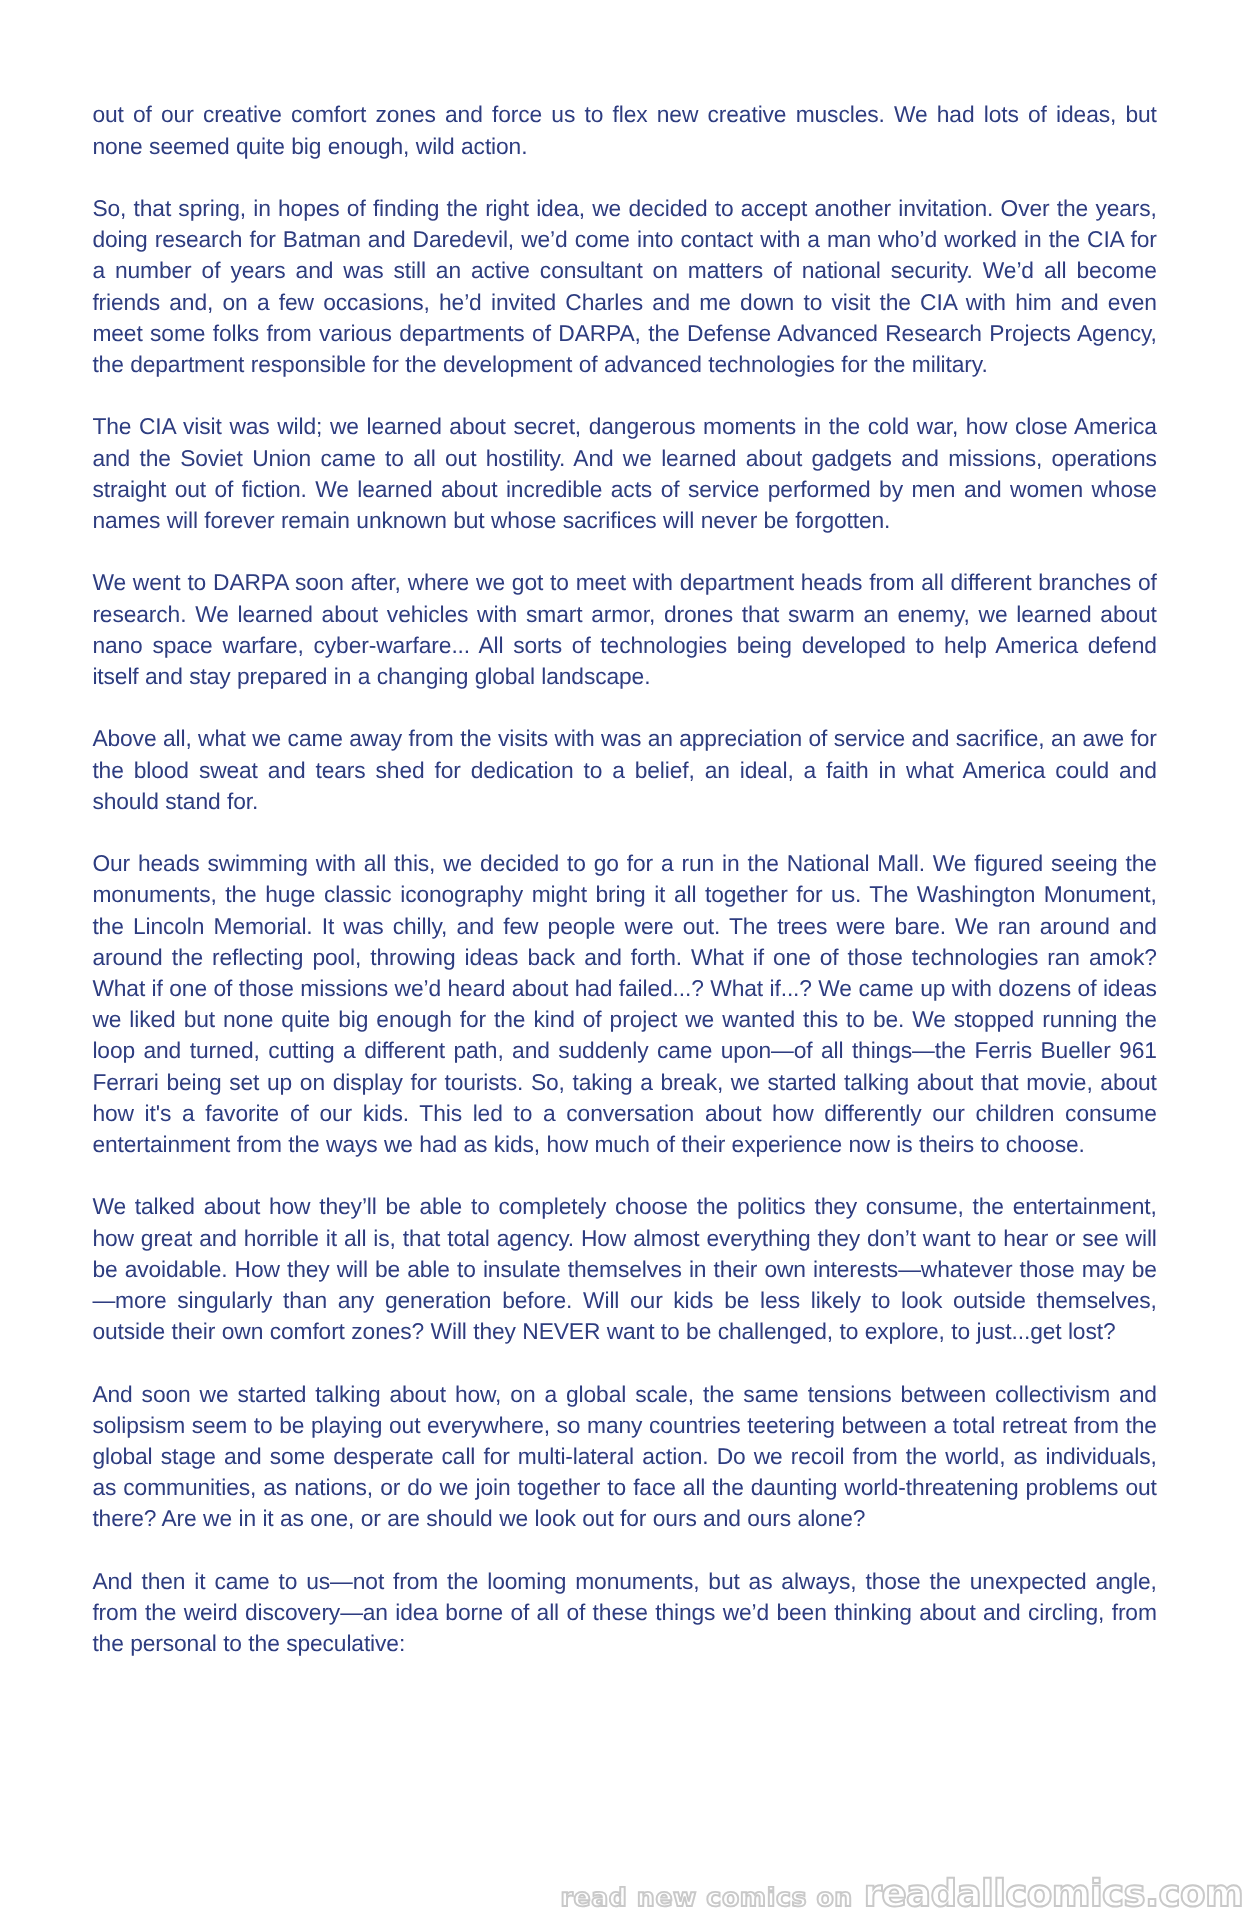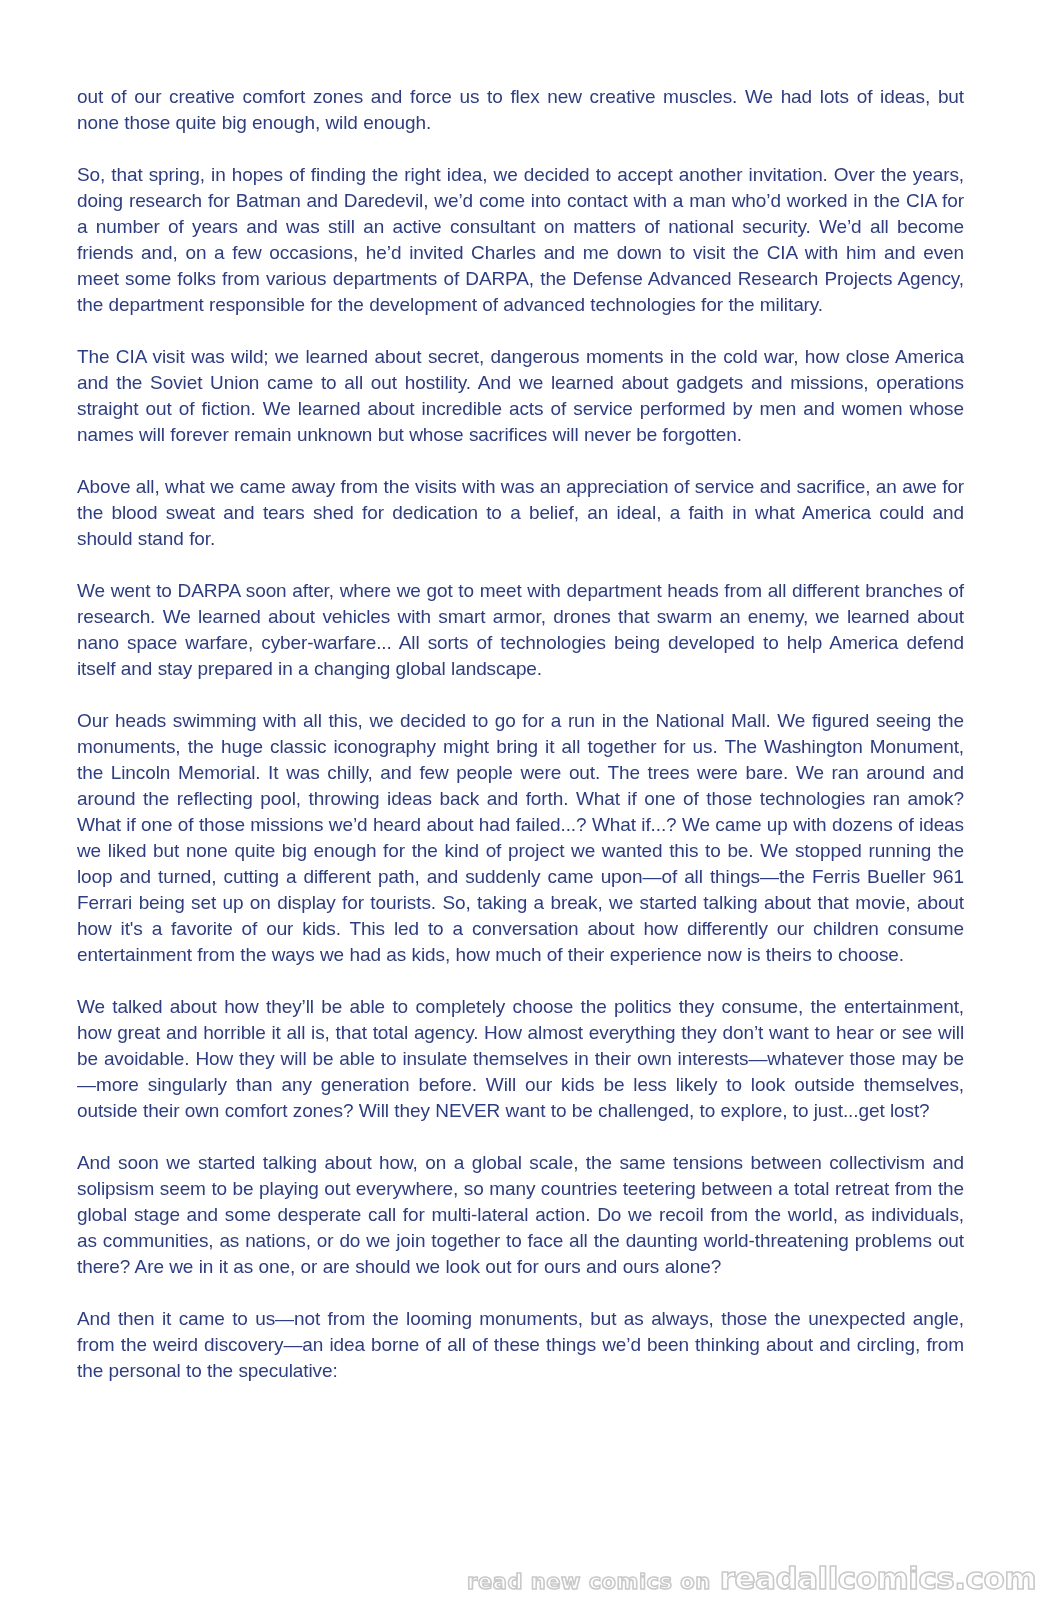--- a/index.html
+++ b/index.html
@@ -54,25 +54,25 @@
     font-size: 31px;
     letter-spacing: -0.5px;
   }
 </style>
 </head>
 <body>
 
 <div class="page">
 
   <div class="text-block">
-    <p>out of our creative comfort zones and force us to flex new creative muscles. We had lots of ideas, but none those quite big enough, wild enough.</p>
+    <p>out of our creative comfort zones and force us to flex new creative muscles. We had lots of ideas, but none seemed quite big enough, wild action.</p>
     <p>So, that spring, in hopes of finding the right idea, we decided to accept another invitation. Over the years, doing research for Batman and Daredevil, we’d come into contact with a man who’d worked in the CIA for a number of years and was still an active consultant on matters of national security. We’d all become friends and, on a few occasions, he’d invited Charles and me down to visit the CIA with him and even meet some folks from various departments of DARPA, the Defense Advanced Research Projects Agency, the department responsible for the development of advanced technologies for the military.</p>
     <p>The CIA visit was wild; we learned about secret, dangerous moments in the cold war, how close America and the Soviet Union came to all out hostility. And we learned about gadgets and missions, operations straight out of fiction. We learned about incredible acts of service performed by men and women whose names will forever remain unknown but whose sacrifices will never be forgotten.</p>
+    <p>We went to DARPA soon after, where we got to meet with department heads from all different branches of research. We learned about vehicles with smart armor, drones that swarm an enemy, we learned about nano space warfare, cyber-warfare... All sorts of technologies being developed to help America defend itself and stay prepared in a changing global landscape.</p>
     <p>Above all, what we came away from the visits with was an appreciation of service and sacrifice, an awe for the blood sweat and tears shed for dedication to a belief, an ideal, a faith in what America could and should stand for.</p>
-    <p>We went to DARPA soon after, where we got to meet with department heads from all different branches of research. We learned about vehicles with smart armor, drones that swarm an enemy, we learned about nano space warfare, cyber-warfare... All sorts of technologies being developed to help America defend itself and stay prepared in a changing global landscape.</p>
     <p>Our heads swimming with all this, we decided to go for a run in the National Mall. We figured seeing the monuments, the huge classic iconography might bring it all together for us. The Washington Monument, the Lincoln Memorial. It was chilly, and few people were out. The trees were bare. We ran around and around the reflecting pool, throwing ideas back and forth. What if one of those technologies ran amok? What if one of those missions we’d heard about had failed...? What if...? We came up with dozens of ideas we liked but none quite big enough for the kind of project we wanted this to be. We stopped running the loop and turned, cutting a different path, and suddenly came upon—of all things—the Ferris Bueller 961 Ferrari being set up on display for tourists. So, taking a break, we started talking about that movie, about how it's a favorite of our kids. This led to a conversation about how differently our children consume entertainment from the ways we had as kids, how much of their experience now is theirs to choose.</p>
     <p>We talked about how they’ll be able to completely choose the politics they consume, the entertainment, how great and horrible it all is, that total agency. How almost everything they don’t want to hear or see will be avoidable. How they will be able to insulate themselves in their own interests—whatever those may be—more singularly than any generation before. Will our kids be less likely to look outside themselves, outside their own comfort zones? Will they NEVER want to be challenged, to explore, to just...get lost?</p>
     <p>And soon we started talking about how, on a global scale, the same tensions between collectivism and solipsism seem to be playing out everywhere, so many countries teetering between a total retreat from the global stage and some desperate call for multi-lateral action. Do we recoil from the world, as individuals, as communities, as nations, or do we join together to face all the daunting world-threatening problems out there? Are we in it as one, or are should we look out for ours and ours alone?</p>
     <p>And then it came to us—not from the looming monuments, but as always, those the unexpected angle, from the weird discovery—an idea borne of all of these things we’d been thinking about and circling, from the personal to the speculative:</p>
   </div>
 
   <div class="watermark">
     <span class="wm-prefix">read new comics on</span><span class="wm-site">readallcomics.com</span>
   </div>
 

